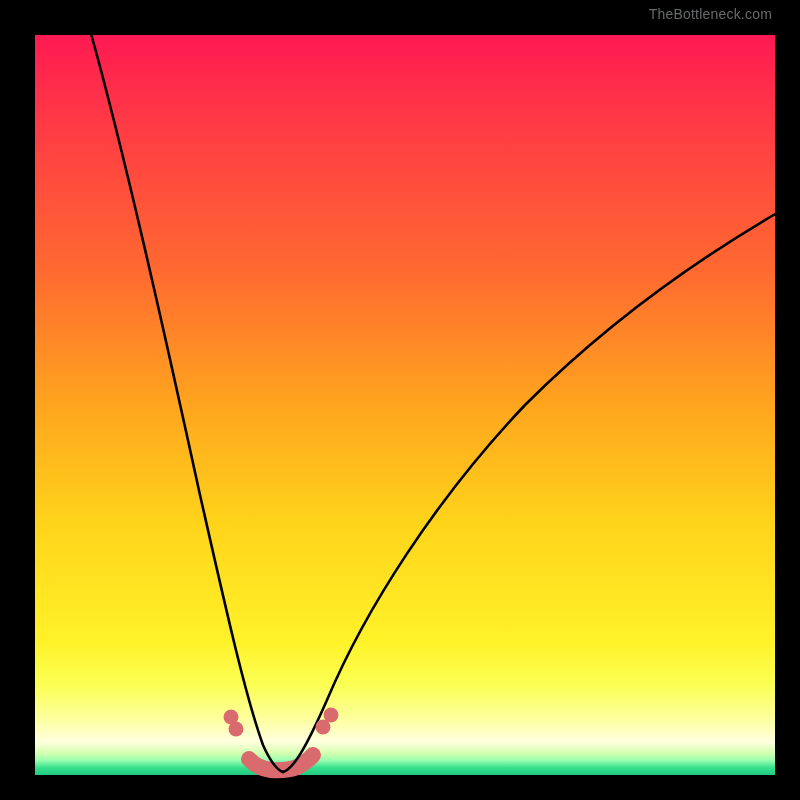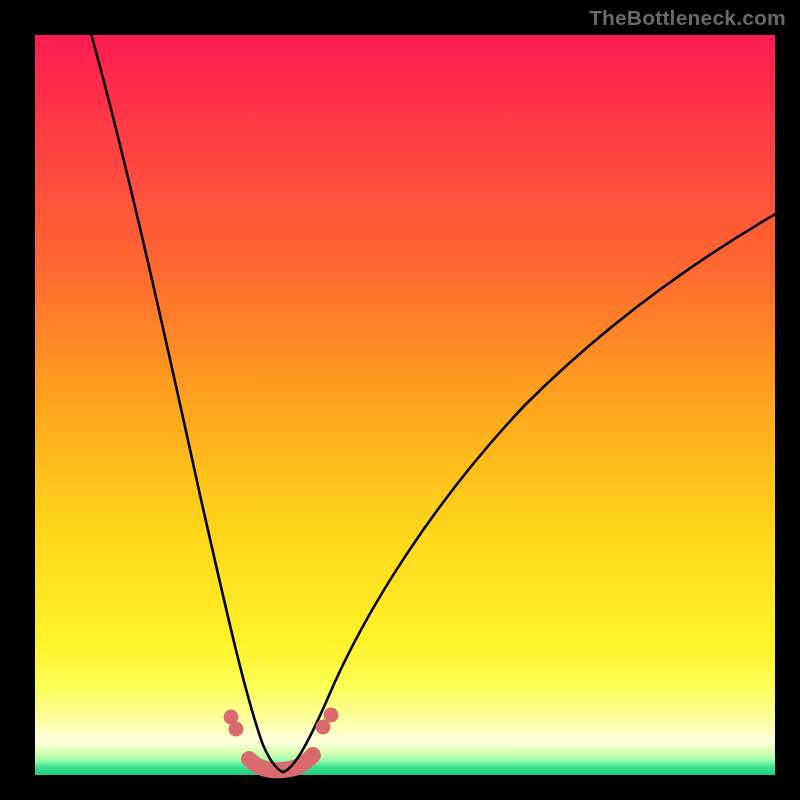--- a/index.html
+++ b/index.html
@@ -39,24 +39,24 @@
       #ffffdf 95.5%,
       #d6ffb0 97%,
       #9bffb0 98%,
       #37e28d 99%,
       #1fc981 100%
     );
   }
   .watermark {
     position: absolute;
     top: 6px;
-    right: 14px;
+    right: 28px;
     color: #67696b;
-    font-size: 21px;
-    font-weight: 700;
+    font-size: 14px;
+    font-weight: 400;
     letter-spacing: 0.2px;
     font-family: Arial, Helvetica, sans-serif;
   }
   svg.curve-layer {
     position: absolute;
     left: 0;
     top: 0;
     width: 740px;
     height: 740px;
     overflow: visible;

